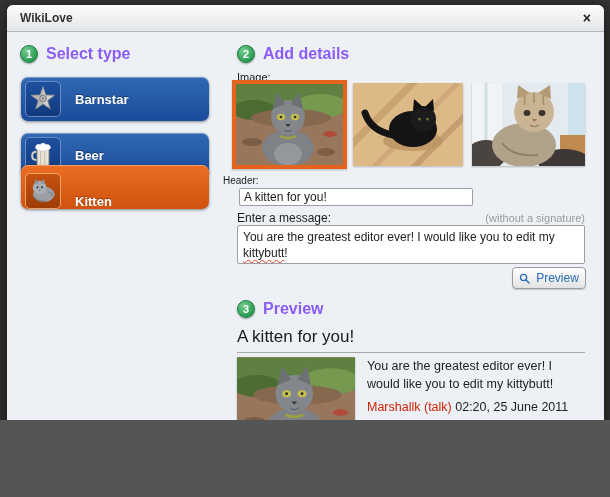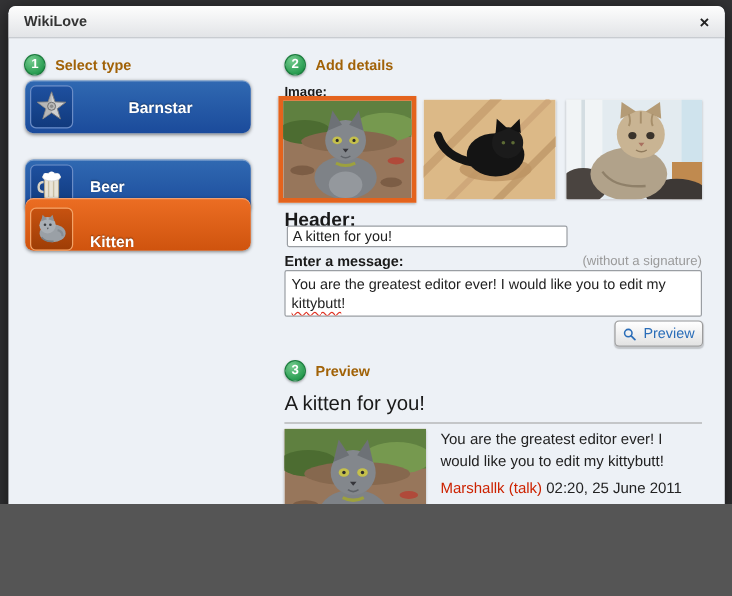--- a/index.html
+++ b/index.html
@@ -24,41 +24,41 @@
 
   .step-header { position:absolute; display:flex; align-items:center; }
   .step-circle {
     width:18px; height:18px; border-radius:50%;
     background:radial-gradient(circle at 35% 28%, #74cc8e, #259a4e 75%);
     border:1px solid #1b7c3d;
     color:#fff; font-size:11px; font-weight:bold;
     display:flex; align-items:center; justify-content:center;
     box-shadow:0 1px 2px rgba(0,0,0,.35);
   }
-  .step-label { margin-left:8px; font-size:12px; font-weight:bold; color:#a16207; }
+  .step-label { margin-left:8px; font-size:16px; font-weight:bold; color:#8b5cf6; }
 
   
   .type-btn {
     position:absolute; left:14px; width:188px; height:44px; border-radius:7px;
     background:linear-gradient(#3069b2,#1b4b9b);
     box-shadow:inset 0 1px 0 rgba(255,255,255,.35), 0 1px 3px rgba(0,0,0,.45);
     display:flex; align-items:center; cursor:pointer;
   }
   .type-btn.selected { background:linear-gradient(#ec6e23,#cf530e); }
   .icon-tile {
     width:36px; height:36px; margin-left:4px; border-radius:5px;
     background:linear-gradient(#1e509f,#113a7d);
     border:1px solid #6a8cc6;
     display:flex; align-items:center; justify-content:center;
   }
   .type-btn.selected .icon-tile { background:linear-gradient(#c75210,#9e3d06); border-color:#f2a368; }
   .type-label { color:#fff; font-weight:bold; font-size:13px; margin-left:14px; text-shadow:0 -1px 1px rgba(0,0,0,.4); }
 
   
-  .field-label { position:absolute; font-size:11px; font-weight:bold; color:#1a1a1a; }
+  .field-label { position:absolute; font-size:11px; font-weight:normal; color:#1a1a1a; }
   .hint { position:absolute; font-size:11px; color:#9a9a9a; }
 
   .thumb { position:absolute; cursor:pointer; background:#fff; box-shadow:0 1px 2px rgba(0,0,0,.25); }
   .thumb.selected { border:4px solid #e4631d; }
   .thumb svg { display:block; }
 
   .text-input {
     position:absolute; border:1px solid #9a9ea3; background:#fff;
     font-size:12px; font-family:"Liberation Sans", sans-serif; color:#222;
     padding:1px 4px; border-radius:2px;
@@ -95,21 +95,21 @@
     <div class="titlebar">
       <span class="title">WikiLove</span>
       <span class="close-x">×</span>
     </div>
 
     <div class="step-header" style="left:13px; top:40px;">
       <span class="step-circle">1</span>
       <span class="step-label">Select type</span>
     </div>
 
-    <div class="type-btn" style="top:62px;gap:32px;">
+    <div class="type-btn" style="top:72px;">
       <span class="icon-tile">
         <svg width="30" height="30" viewBox="0 0 36 36">
           <polygon points="18,3 21.5,13.1 32.3,13.4 23.7,19.9 26.8,30.1 18,24 9.2,30.1 12.3,19.9 3.7,13.4 14.5,13.1" fill="#cfcfcf" stroke="#7d7d7d" stroke-width="1"></polygon>
           <polygon points="18,3 18,24 9.2,30.1 12.3,19.9 3.7,13.4 14.5,13.1" fill="#a7a7a7" opacity="0.6"></polygon>
           <circle cx="18" cy="17.5" r="4" fill="#b9b9b9" stroke="#6f6f6f"></circle>
           <circle cx="18" cy="17.5" r="1.7" fill="#8b8b8b"></circle>
         </svg>
       </span>
       <span class="type-label">Barnstar</span>
     </div>
@@ -212,21 +212,21 @@
         <polygon points="45,16 46,2 58,10" fill="#b49b76"></polygon>
         <polygon points="79,16 78,2 66,10" fill="#b49b76"></polygon>
         <path d="M52 12 q2 6 0 10 M62 10 q0 6 0 10 M72 12 q-2 6 0 10" fill="none" stroke="#a78f6b" stroke-width="1.6"></path>
         <ellipse cx="55" cy="30" rx="3.4" ry="3" fill="#3a332b"></ellipse>
         <ellipse cx="70" cy="30" rx="3.4" ry="3" fill="#3a332b"></ellipse>
         <polygon points="60,36 65,36 62.5,39" fill="#a9705f"></polygon>
         <path d="M58 42 q4.5 3 9 0" fill="none" stroke="#8f7a5c" stroke-width="1.2"></path>
       </svg>
     </div>
 
-    <div class="field-label" style="left:230px; top:170px; font-size:16px;">Header:</div>
+    <div class="field-label" style="left:216px; top:170px; font-size:10px;">Header:</div>
     <input class="text-input" style="left: 232px; top: 183px; width: 234px; height: 18px;" type="text" value="A kitten for you!">
 
     <div class="field-label" style="left:230px; top:206px; font-size:12px;">Enter a message:</div>
     <div class="hint" style="left:430px; top:207px; width:148px; text-align:right;">(without a signature)</div>
 
     <div class="fake-textarea" style="left:230px; top:220px; width:348px; height:39px;">
       <span>You are the greatest editor ever! I would like you to edit my </span><span class="misspelled">kittybutt</span><span>!</span>
     </div>
 
     <button class="ui-btn" style="left:505px; top:262px; width:74px; height:22px;">

